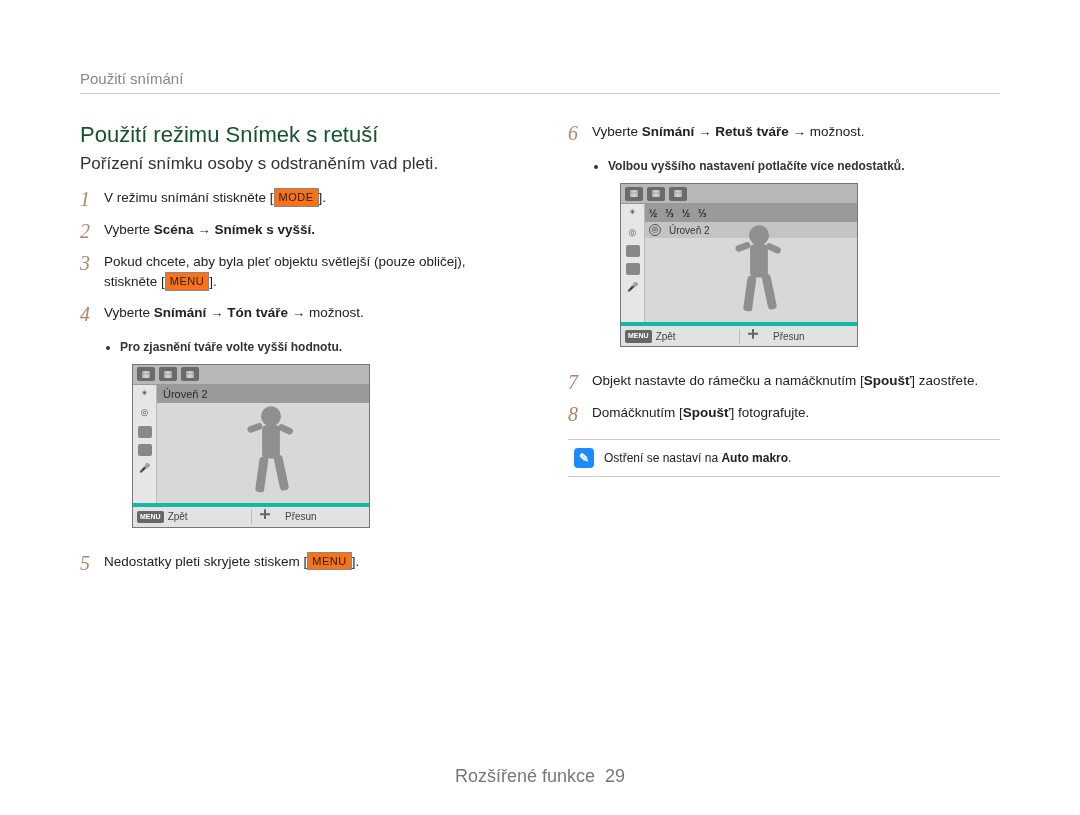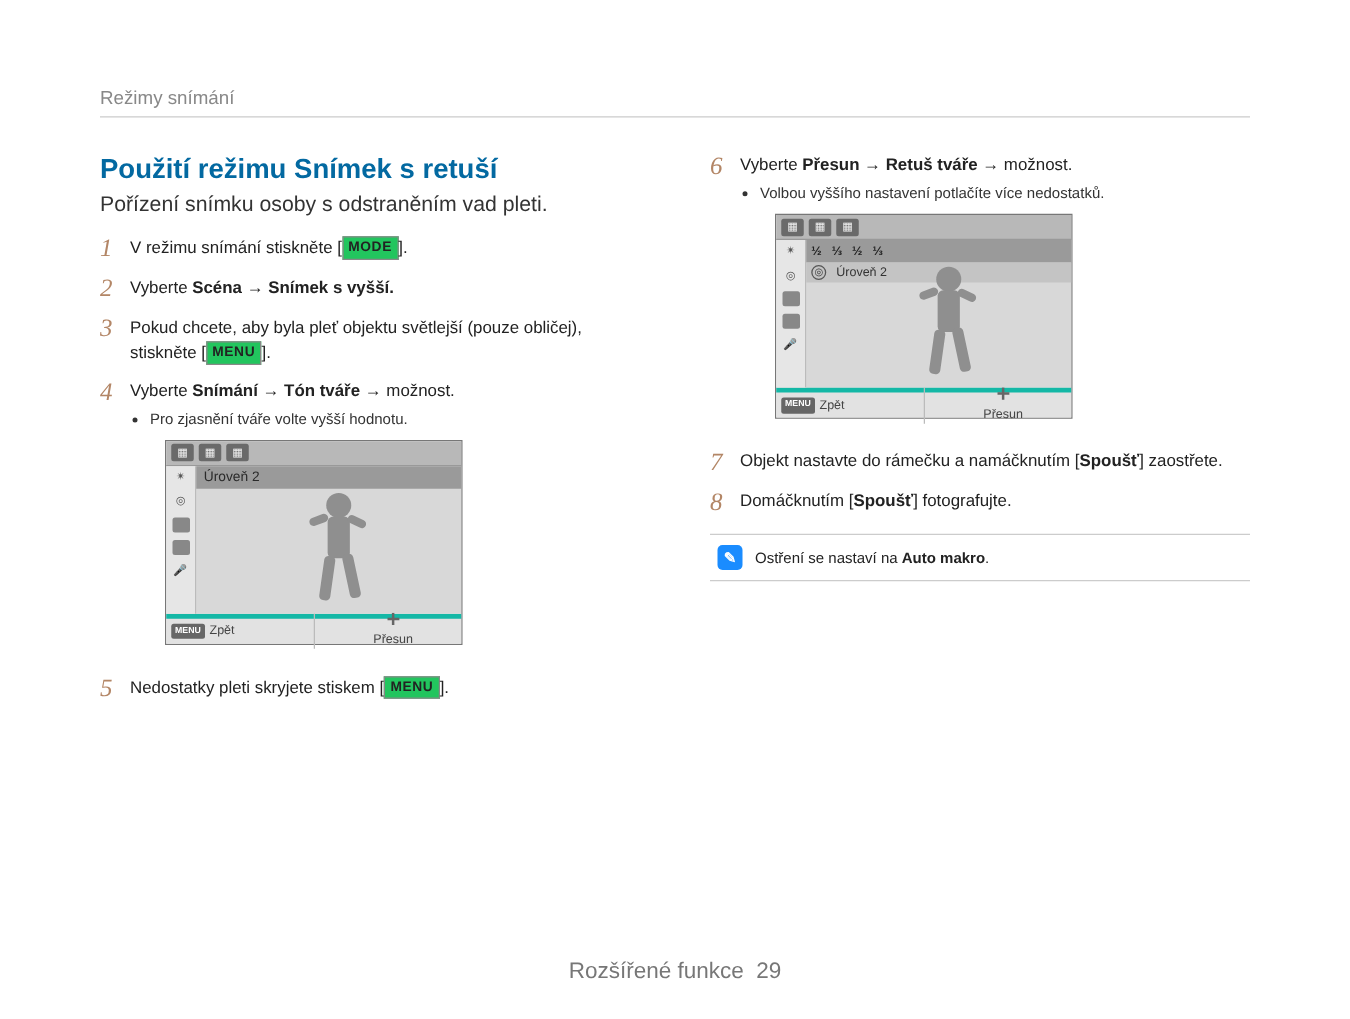--- a/index.html
+++ b/index.html
@@ -19,22 +19,22 @@
     margin-bottom: 28px;
   }
   .columns {
     display: flex;
     gap: 56px;
   }
   .col {
     width: 50%;
   }
   h1.title {
-    color: #0369a1;
-    font-weight: 700;
+    color: #14532d;
+    font-weight: 400;
     font-size: 22px;
     margin-bottom: 6px;
   }
   .subtitle {
     font-size: 17px;
     margin-bottom: 14px;
     color: #333;
   }
   .steps {
     list-style: none;
@@ -54,31 +54,32 @@
     flex-shrink: 0;
     line-height: 1.1;
   }
   .step-body { flex: 1; }
   .step-body b { font-weight: 700; }
   .kbd {
     display: inline-block;
     border: 1px solid #888;
     padding: 0 4px;
     font-size: 11px;
-    font-weight: 700;
+    font-weight: 400;
     letter-spacing: 0.5px;
     vertical-align: 1px;
-    background: #22c55e;
+    background: #f97316;
   }
   ul.sub {
     list-style: disc;
     padding-left: 16px;
     font-size: 12px;
-    margin-top: 3px;
+    margin-top: 15px;
     color: #333;
+    font-weight: bold;
   }
 
   
   .lcd {
     width: 238px;
     border: 1px solid #777;
     margin: 8px 0 14px 28px;
     font-size: 10px;
     color: #222;
   }
@@ -136,21 +137,21 @@
   .figure {
     position:absolute; bottom:0; left:50%; transform:translateX(-40%);
     width:80px; height:100px;
   }
   .figure svg { width:100%; height:100%; fill:#8f8f8f; }
   .lcd-bottom {
     height: 24px; background:#e2e2e2; border-top:4px solid #14b8a6;
     display:flex; align-items:center; font-size:10px; color:#444;
   }
   .lcd-bottom .lb-left { width:50%; display:flex; align-items:center; padding-left:4px; gap:4px;}
-  .lcd-bottom .lb-right { width:50%; display:flex; align-items:center; padding-left:8px; gap:4px; border-left:1px solid #bbb;flex-direction:column;}
+  .lcd-bottom .lb-right { width:50%; display:flex; padding-left:8px; gap:15px; border-left:1px solid #bbb;}
   .mini-lbl { display:inline-block; background:#666; color:#fff; font-size:7px; padding:1px 3px; border-radius:2px; font-weight:700;}
   .dpad { width:10px; height:10px; background:#666; clip-path: polygon(40% 0,60% 0,60% 40%,100% 40%,100% 60%,60% 60%,60% 100%,40% 100%,40% 60%,0 60%,0 40%,40% 40%); }
 
   .note-box {
     display:flex; align-items:center; gap:10px;
     border-top:1px solid #ccc; border-bottom:1px solid #ccc;
     margin-top:14px; padding:8px 6px; font-size:12px;
   }
   .note-ic {
     width:20px;height:20px;border-radius:4px;background:#1a8cff;
@@ -160,21 +161,21 @@
 
   .footer {
     position: fixed;
     bottom: 28px; left:0; right:0;
     text-align:center; font-size:18px; color:#777;
   }
 </style>
 </head>
 <body>
 
-<div class="header">Režimy snímání</div>
+<div class="header">Použití snímání</div>
 
 <div class="columns">
   <div class="col">
     <h1 class="title">Použití režimu Snímek s retuší</h1>
     <p class="subtitle">Pořízení snímku osoby s odstraněním vad pleti.</p>
 
     <ol class="steps" id="steps-left">
         <li class="step">
     <span class="step-num">1</span>
     <div class="step-body">V režimu snímání stiskněte [<span class="kbd">MODE</span>].</div>
@@ -233,21 +234,21 @@
     <span class="step-num">5</span>
     <div class="step-body">Nedostatky pleti skryjete stiskem [<span class="kbd">MENU</span>].</div>
   </li>
       </ol>
   </div>
 
   <div class="col">
     <ol class="steps" id="steps-right">
         <li class="step">
     <span class="step-num">6</span>
-    <div class="step-body">Vyberte <b>Přesun → Retuš tváře →</b> možnost.<ul class="sub">
+    <div class="step-body">Vyberte <b>Snímání → Retuš tváře →</b> možnost.<ul class="sub">
               <li>Volbou vyššího nastavení potlačíte více nedostatků.</li>
             </ul><div class="lcd">
     <div class="lcd-toprow">
       <span class="top-ic">▦</span>
       <span class="top-ic">▦</span>
       <span class="top-ic">▦</span>
     </div>
     <div class="lcd-main">
       <div class="lcd-side">
         <span>✴</span>

